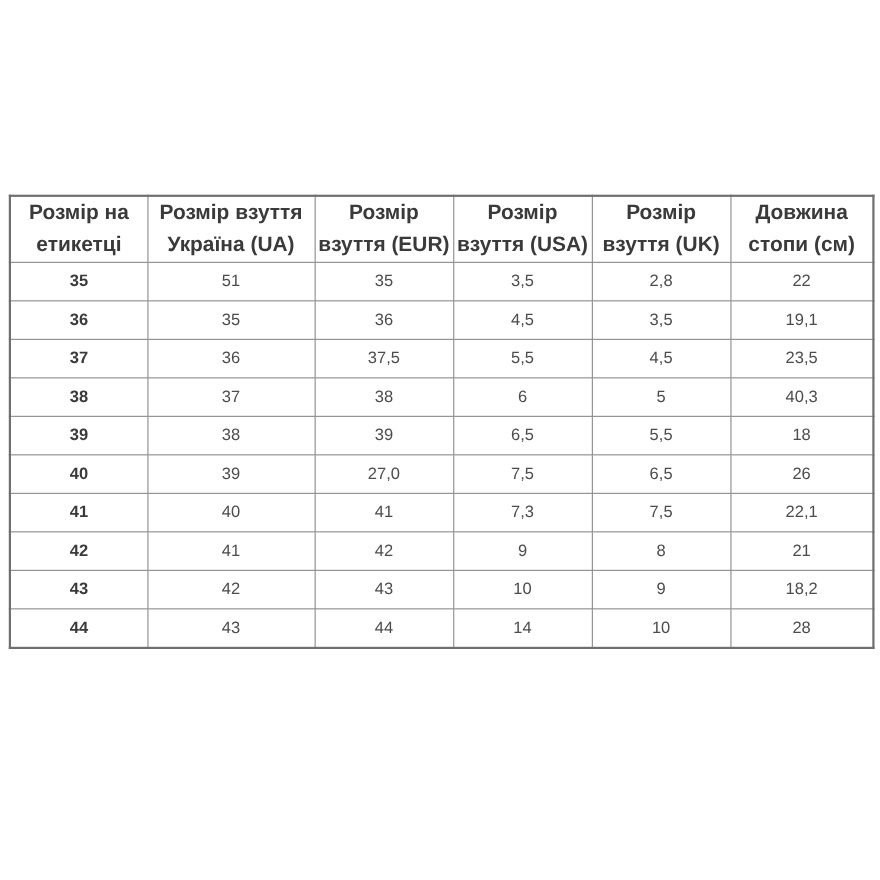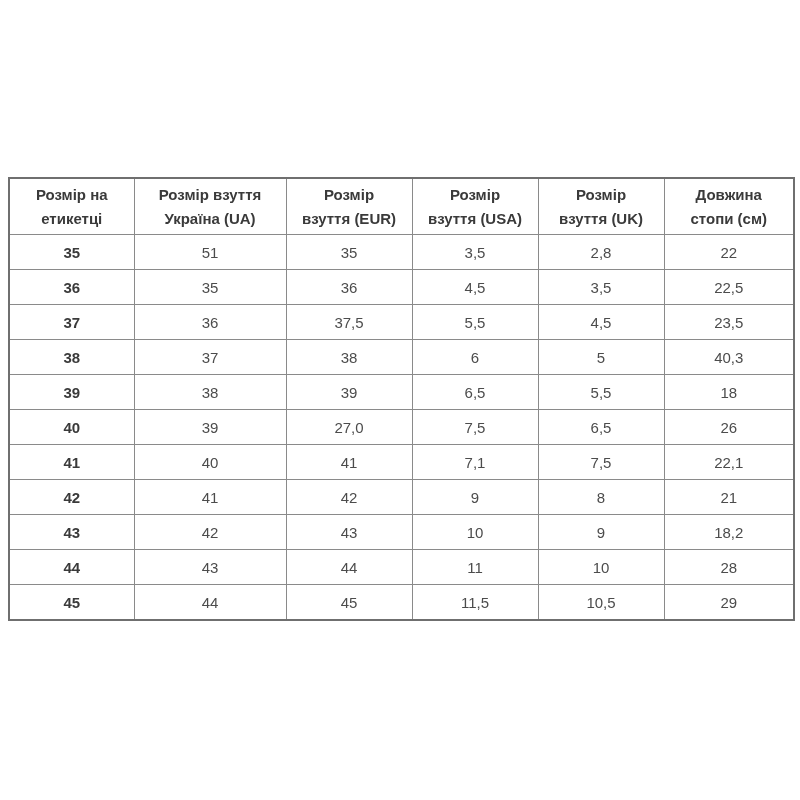--- a/index.html
+++ b/index.html
@@ -32,21 +32,21 @@
   table.size-table th,
   table.size-table td{
     border:1px solid var(--border-inner);
     text-align:center;
     vertical-align:middle;
     padding:0;
     overflow:hidden;
   }
   table.size-table thead th{
     height:55px;
-    font-size:15px;
+    font-size:19px;
     font-weight:bold;
     color:var(--header-text);
     line-height:1.55;
     white-space:pre-line;
     margin-left:21px;
   }
   table.size-table tbody td{
     height:34px;
     font-size:15px;
     font-weight:normal;
@@ -94,21 +94,21 @@
           <td>3,5</td>
           <td>2,8</td>
           <td>22</td>
         </tr>
         <tr>
           <td class="row-label">36</td>
           <td>35</td>
           <td>36</td>
           <td>4,5</td>
           <td>3,5</td>
-          <td>22,5</td>
+          <td>19,1</td>
         </tr>
         <tr>
           <td class="row-label">37</td>
           <td>36</td>
           <td>37,5</td>
           <td>5,5</td>
           <td>4,5</td>
           <td>23,5</td>
         </tr>
         <tr>
@@ -132,21 +132,21 @@
           <td>39</td>
           <td>27,0</td>
           <td>7,5</td>
           <td>6,5</td>
           <td>26</td>
         </tr>
         <tr>
           <td class="row-label">41</td>
           <td>40</td>
           <td>41</td>
-          <td>7,1</td>
+          <td>7,3</td>
           <td>7,5</td>
           <td>22,1</td>
         </tr>
         <tr>
           <td class="row-label">42</td>
           <td>41</td>
           <td>42</td>
           <td>9</td>
           <td>8</td>
           <td>21</td>
@@ -156,27 +156,19 @@
           <td>42</td>
           <td>43</td>
           <td>10</td>
           <td>9</td>
           <td>18,2</td>
         </tr>
         <tr>
           <td class="row-label">44</td>
           <td>43</td>
           <td>44</td>
-          <td>11</td>
+          <td>14</td>
           <td>10</td>
           <td>28</td>
-        </tr>
-        <tr>
-          <td class="row-label">45</td>
-          <td>44</td>
-          <td>45</td>
-          <td>11,5</td>
-          <td>10,5</td>
-          <td>29</td>
         </tr>
       </tbody>
   </table>
 </div>
 
 </body></html>

